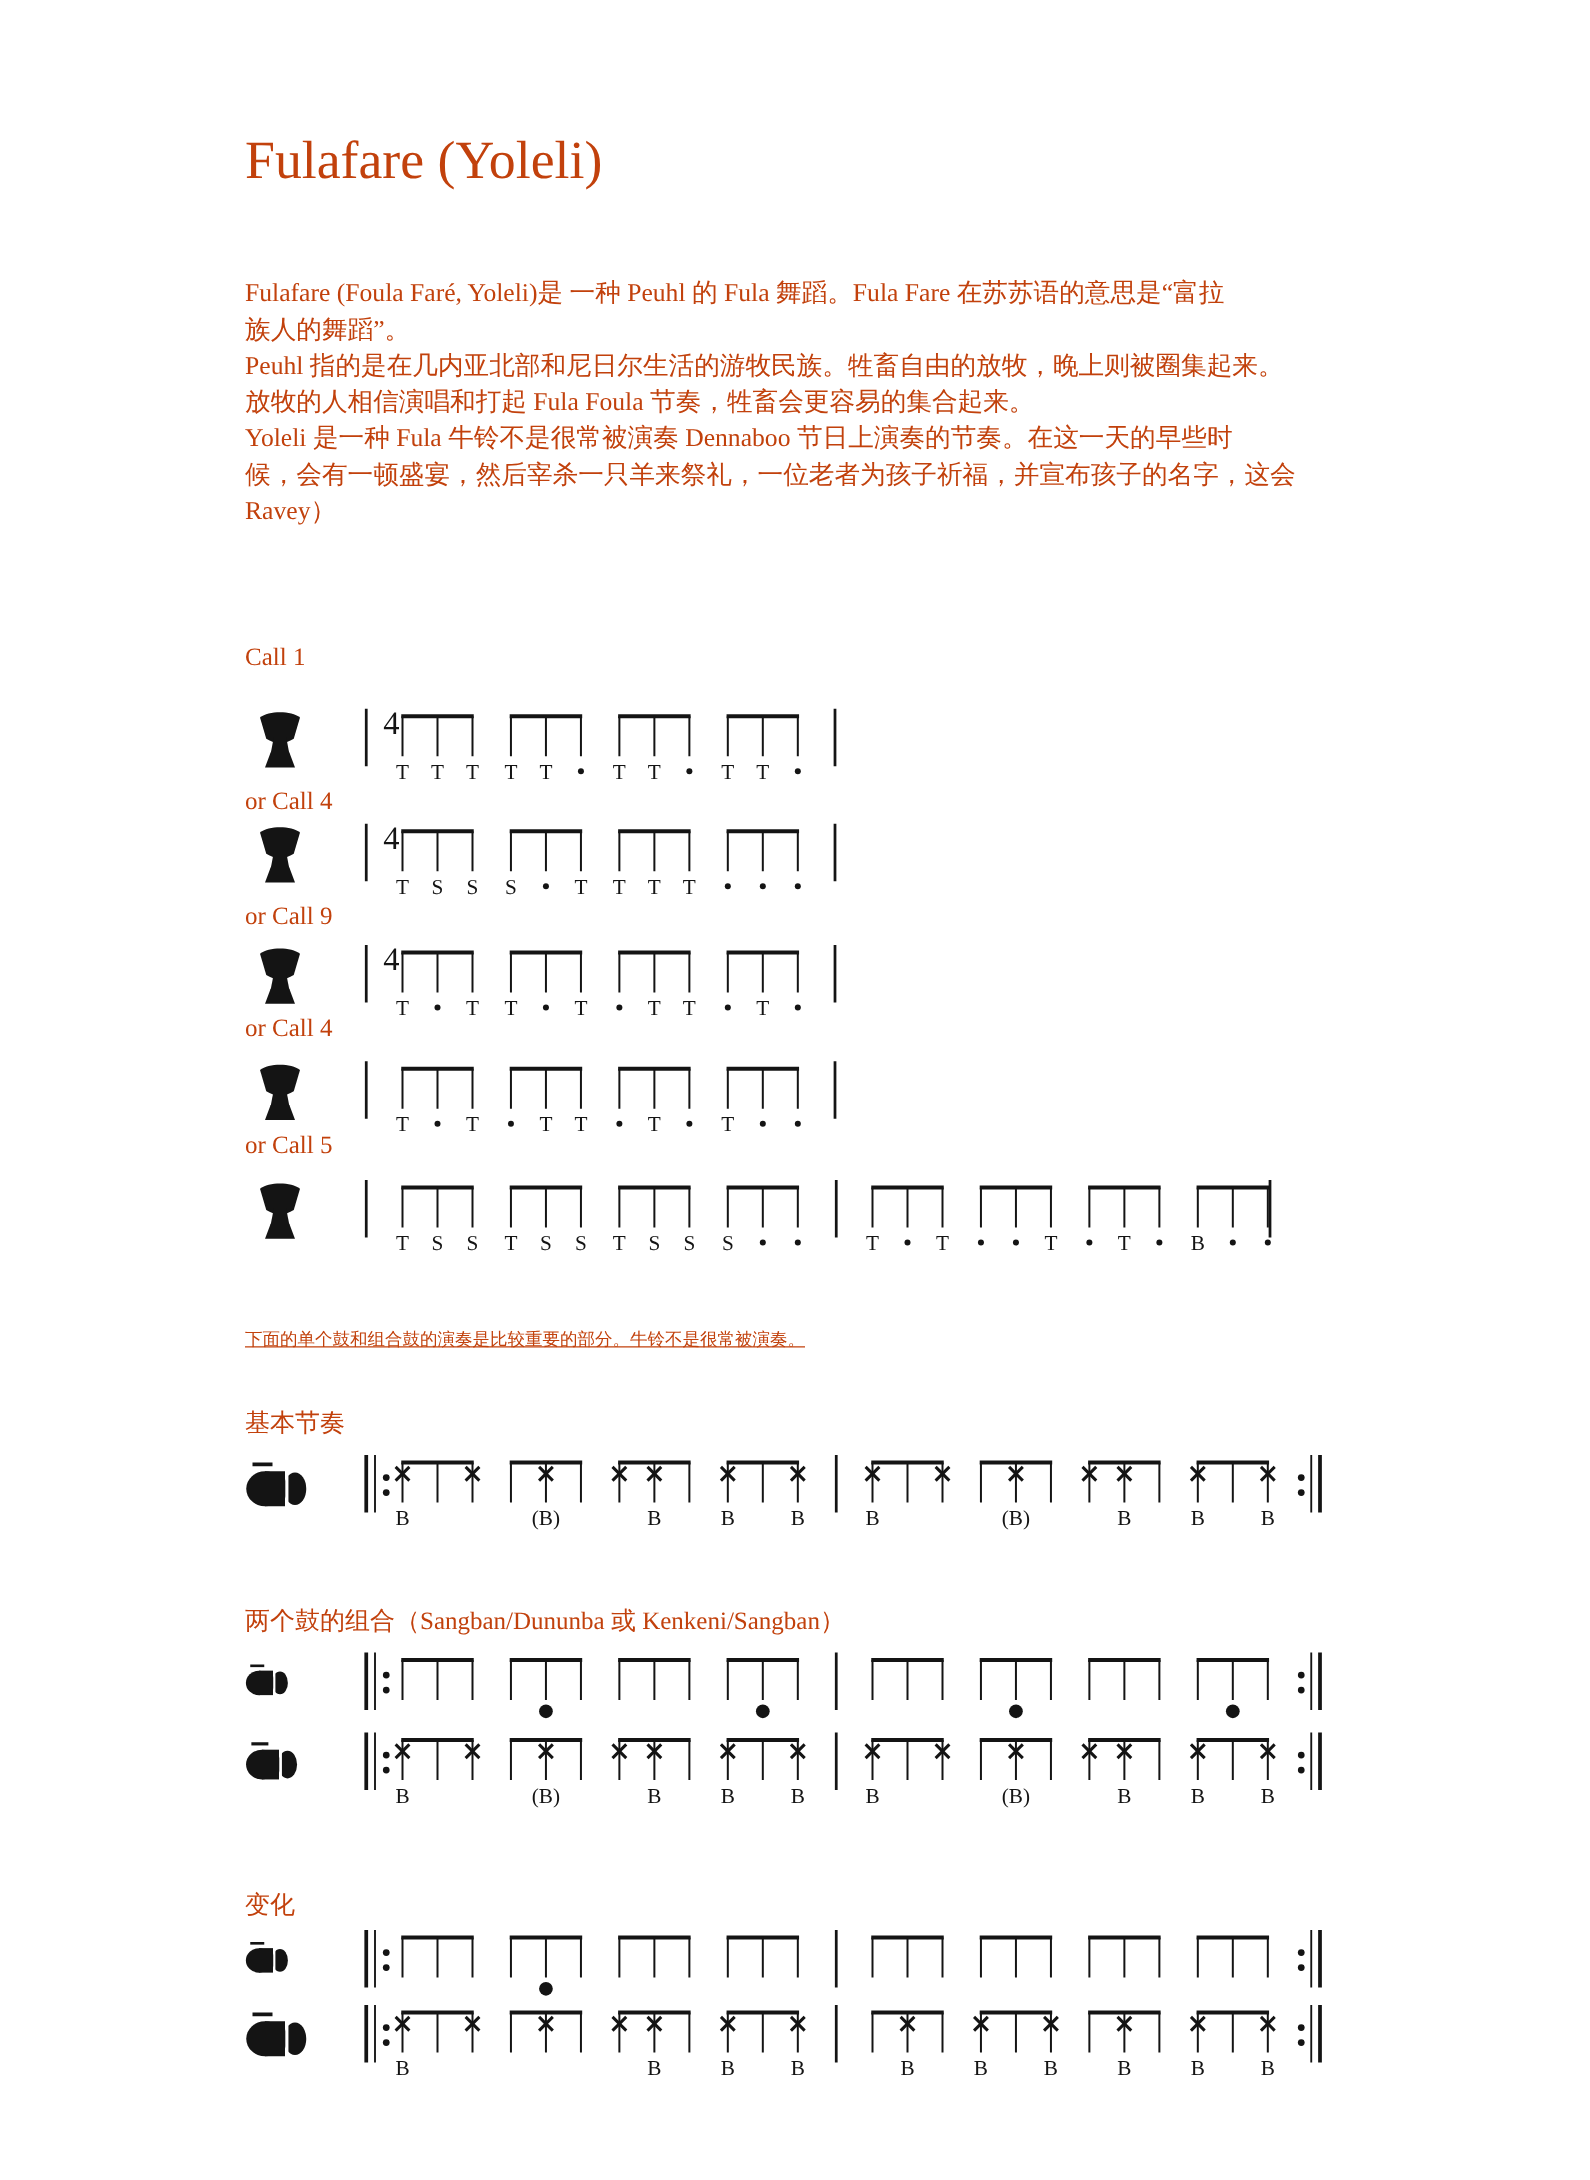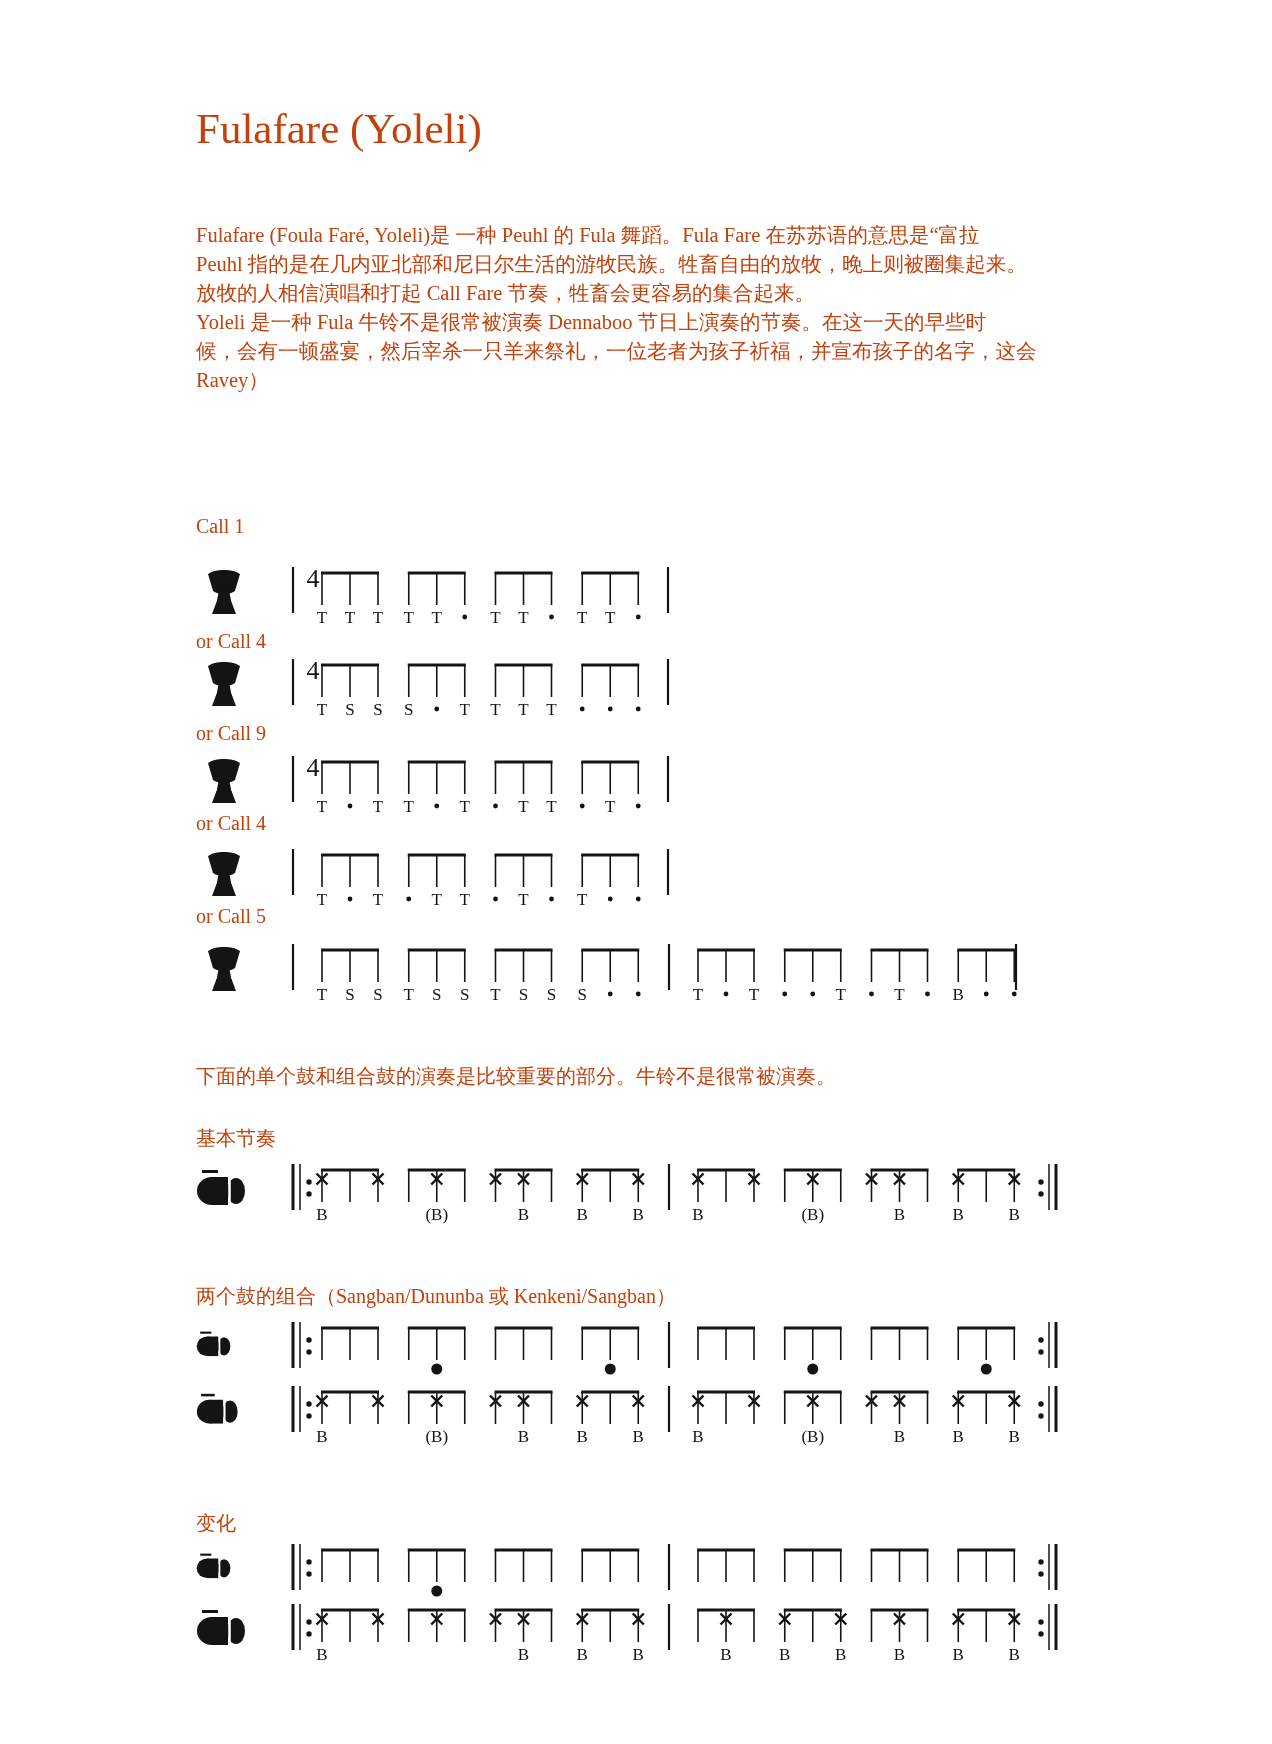--- a/index.html
+++ b/index.html
@@ -3,34 +3,35 @@
 <meta charset="utf-8">
 <style>
   html,body{margin:0;padding:0;background:#ffffff;}
   .page{position:relative;width:1272px;height:1744px;background:#ffffff;color:#c2410c;
         font-family:"Liberation Serif",serif;overflow:hidden;}
   .title{position:absolute;left:196px;top:104px;margin:0;font-size:43px;font-weight:normal;
          font-family:"Liberation Serif",serif;}
   .intro{position:absolute;left:196px;top:221px;width:812px;font-size:20.5px;line-height:29px;}
   .tl{white-space:nowrap;font-family:Liberation Serif, serif;}
   .label{position:absolute;left:196px;font-size:20px;white-space:nowrap;}
-  .note{position:absolute;left:196px;top:1063px;font-size:20px;white-space:nowrap;}
+  .note{position:absolute;left:196px;top:1063px;font-size:14px;white-space:nowrap;text-decoration:underline;}
   .rl{position:absolute;left:196px;width:880px;height:72px;}
 </style>
 </head>
 <body>
 
 <div class="page">
 
   <h1 class="title">Fulafare (Yoleli)</h1>
 
   <div class="intro">
     <div class="tl">Fulafare (Foula Faré, Yoleli)是 一种 Peuhl 的 Fula 舞蹈。Fula Fare 在苏苏语的意思是“富拉</div>
+    <div class="tl">族人的舞蹈”。</div>
     <div class="tl">Peuhl 指的是在几内亚北部和尼日尔生活的游牧民族。牲畜自由的放牧，晚上则被圈集起来。</div>
-    <div class="tl">放牧的人相信演唱和打起 Call Fare 节奏，牲畜会更容易的集合起来。</div>
+    <div class="tl">放牧的人相信演唱和打起 Fula Foula 节奏，牲畜会更容易的集合起来。</div>
     <div class="tl">Yoleli 是一种 Fula 牛铃不是很常被演奏 Dennaboo 节日上演奏的节奏。在这一天的早些时</div>
     <div class="tl">候，会有一顿盛宴，然后宰杀一只羊来祭礼，一位老者为孩子祈福，并宣布孩子的名字，这会</div>
     <div class="tl">Ravey）</div>
   </div>
 
   <div class="label" style="top:515px">Call 1</div>
   <svg class="rl" style="top:563px">
       <g transform="translate(12,7)">
         <path d="M0,4 C7,-1.5 25,-1.5 32,4 L27,21 C20,25.5 12,25.5 5,21 Z" fill="#141414"></path>
         <path d="M11,20 L21,20 L23.5,33 L8.5,33 Z" fill="#141414"></path>

